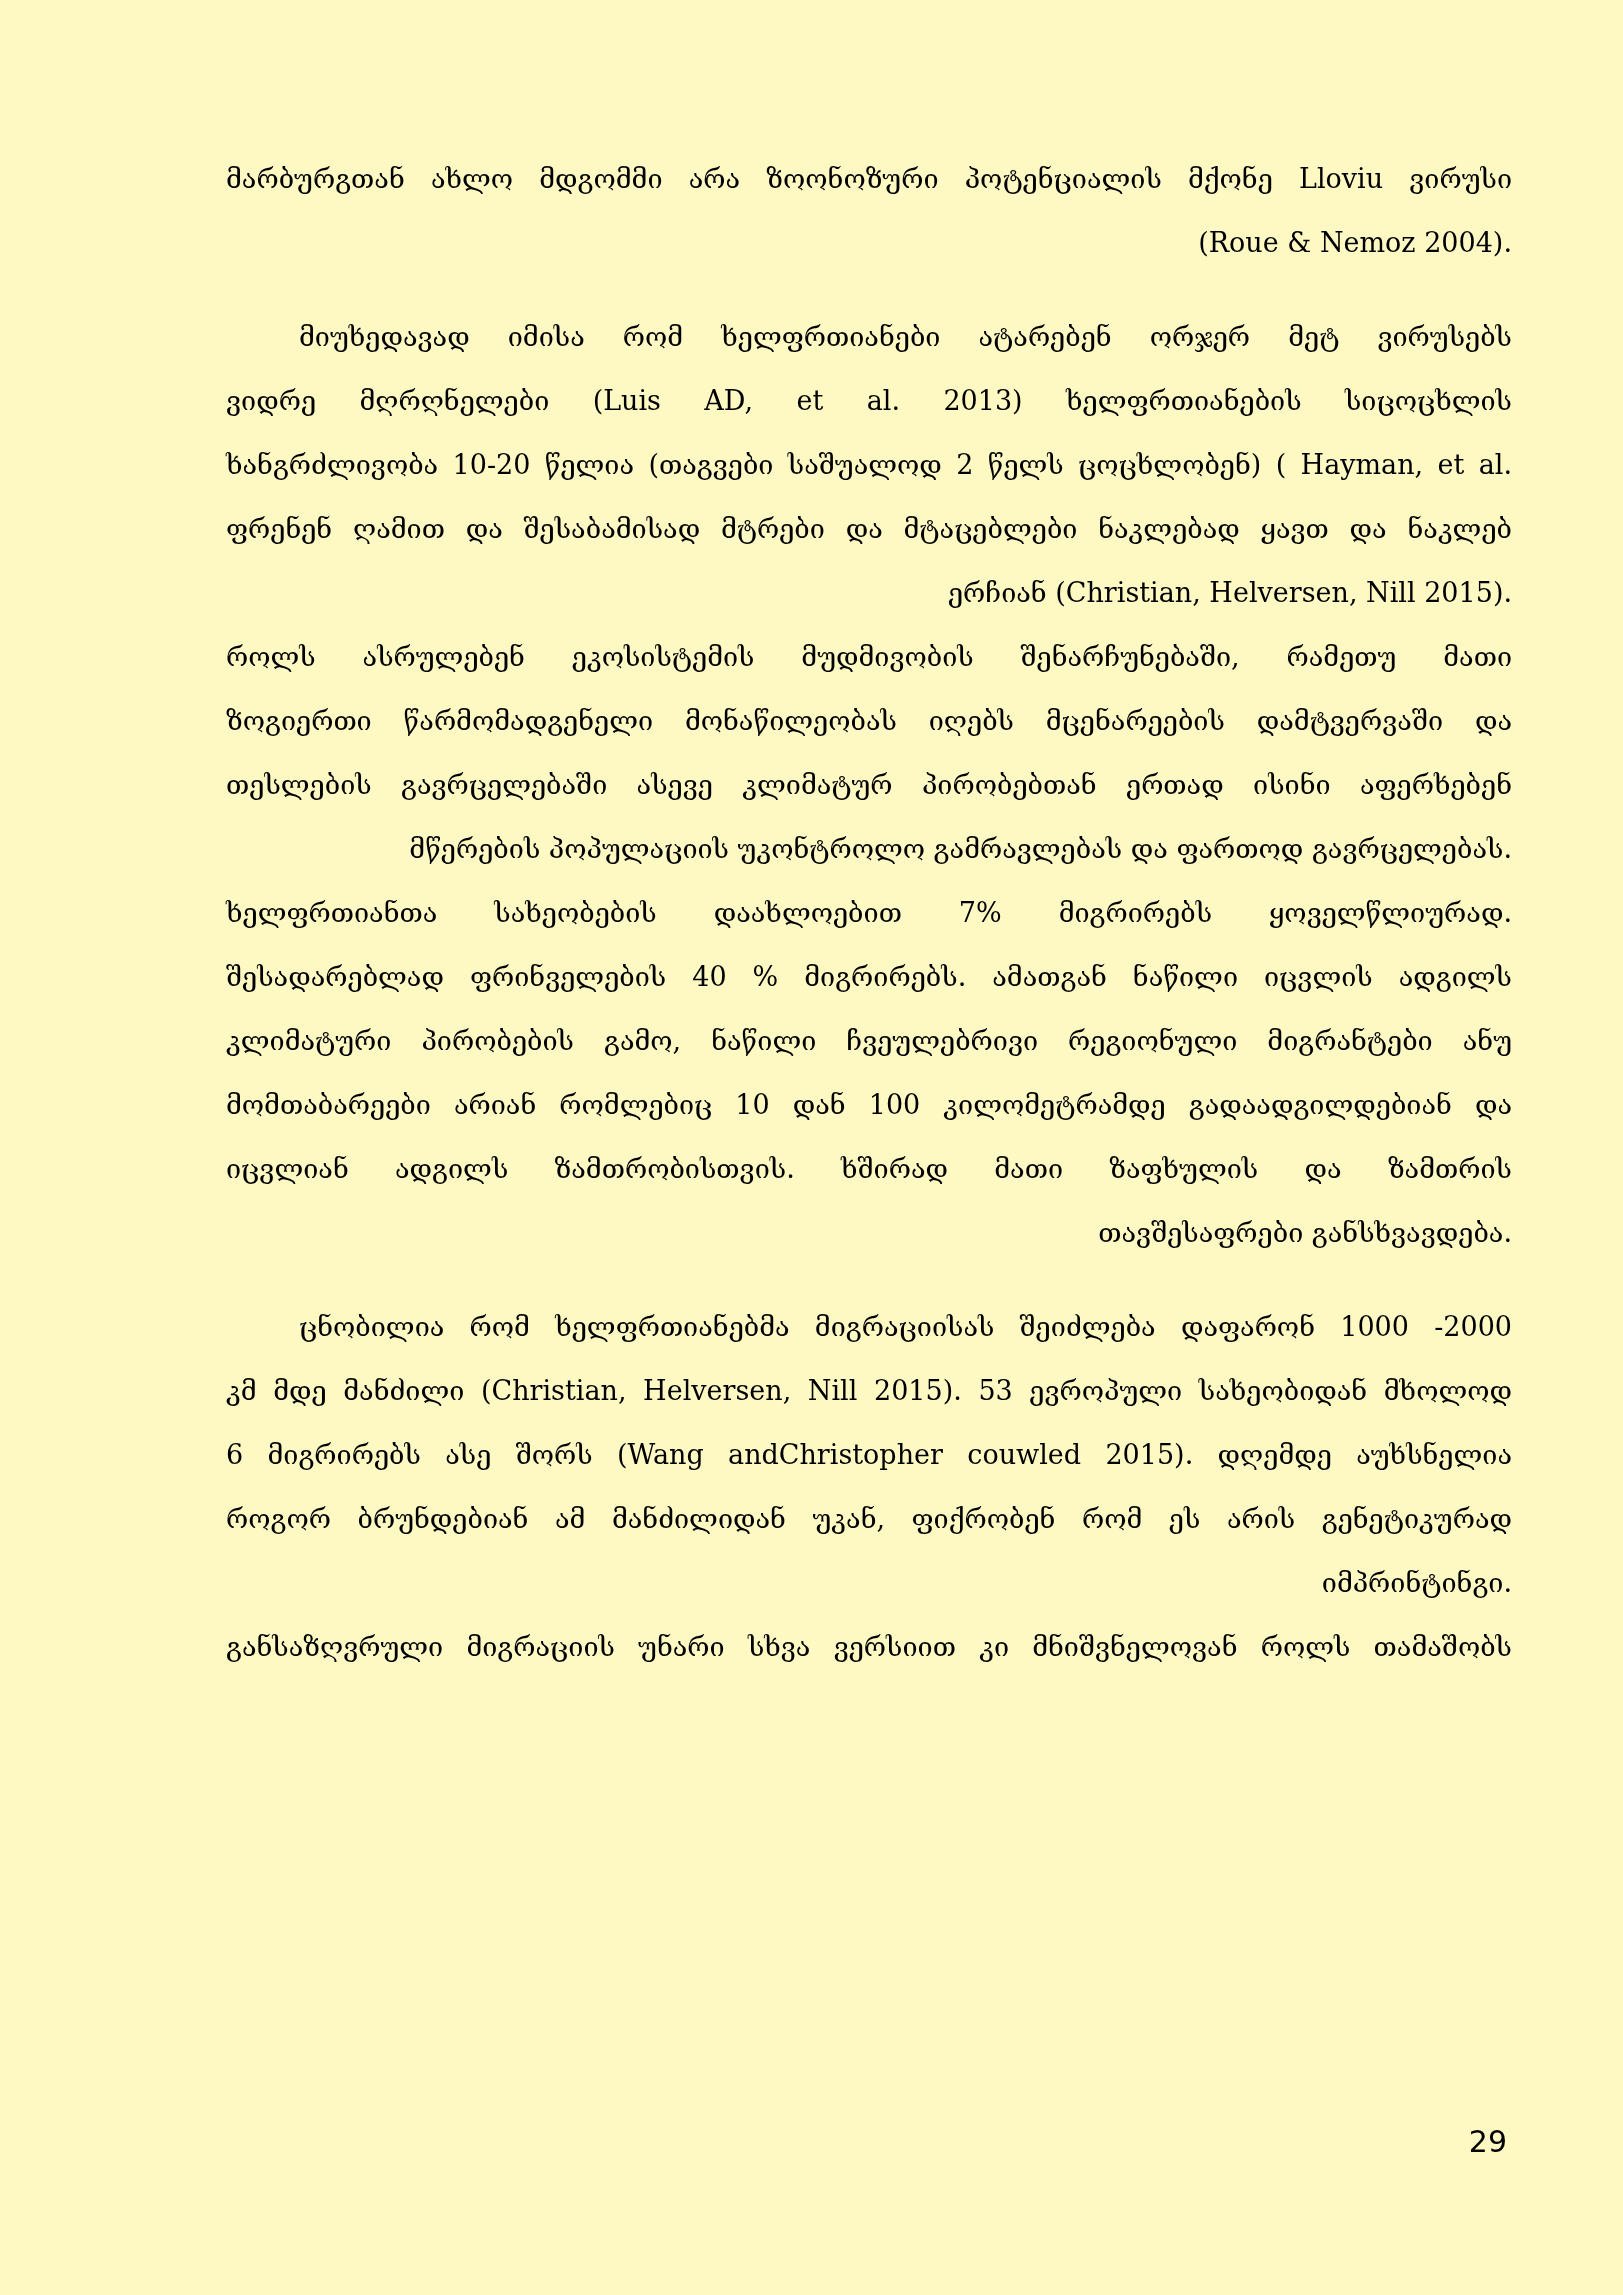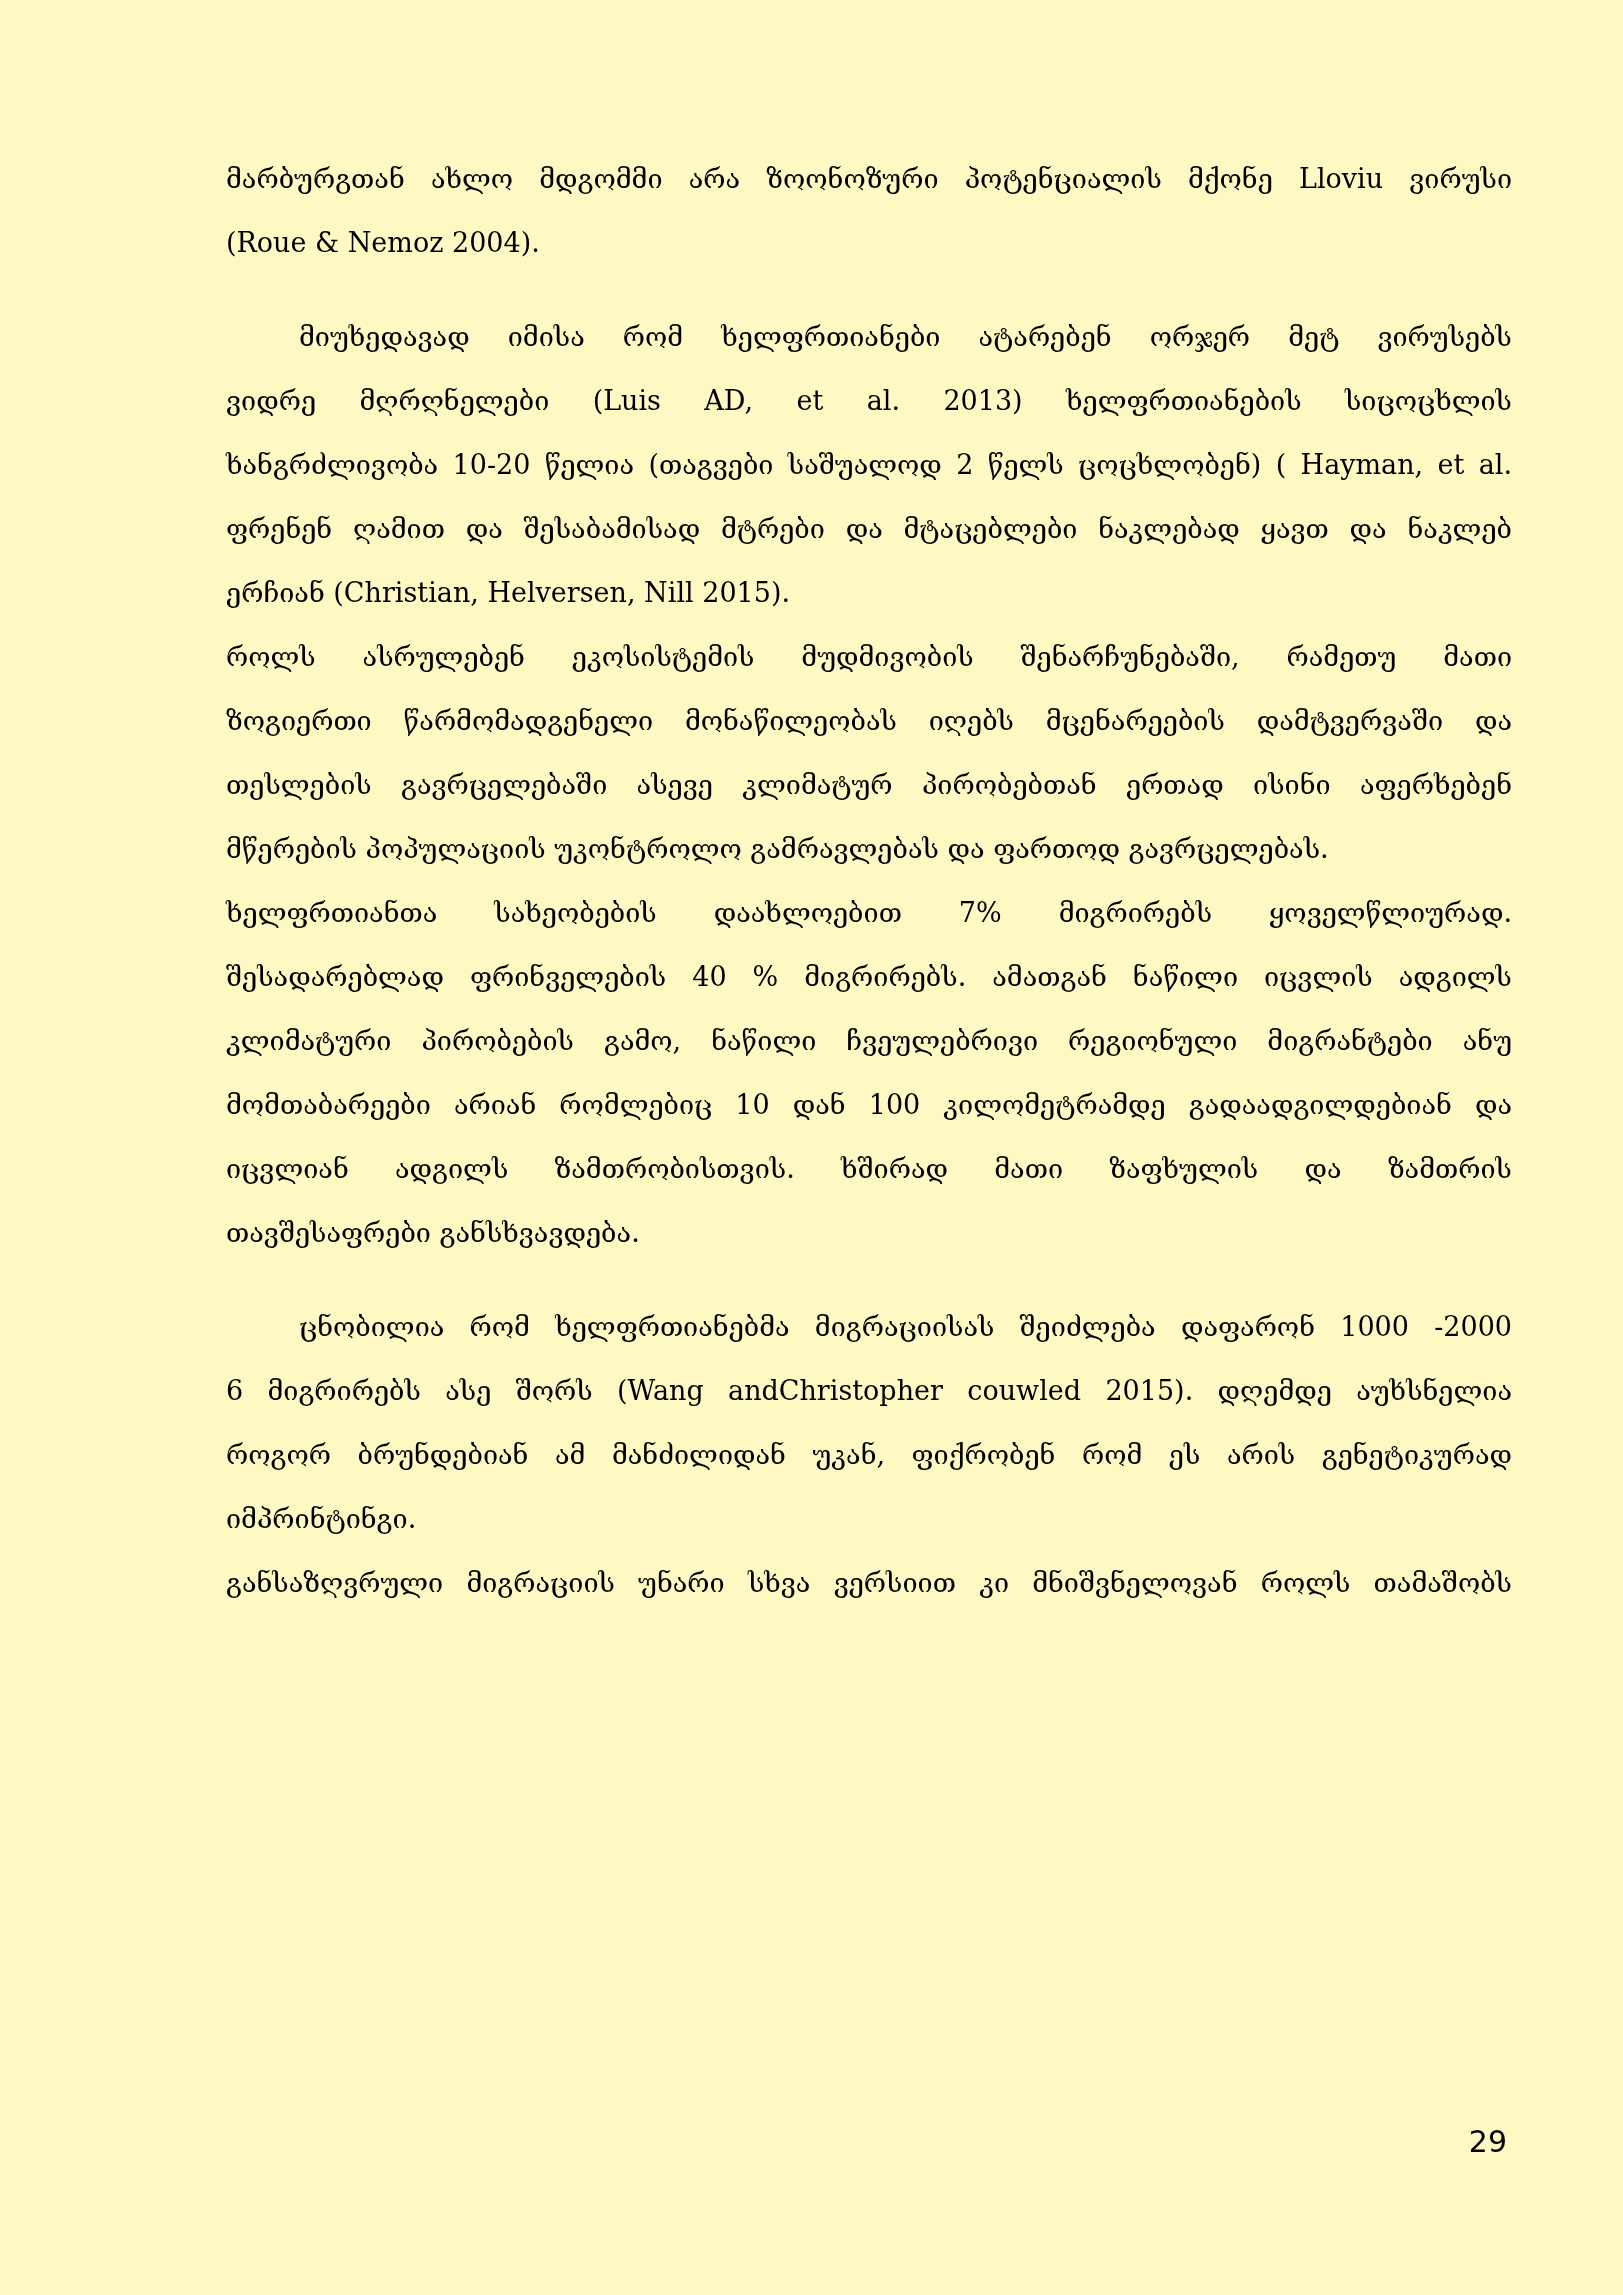--- a/index.html
+++ b/index.html
@@ -21,21 +21,21 @@
     position: absolute;
     left: 226px;
     top: 147px;
     width: 1286px;
   }
   .line {
     height: 64px;
     line-height: 64px;
     font-size: 27px;
     white-space: nowrap;
-    text-align: left;
+    text-align: right;
   }
   
   .jf {
     text-align: justify;
     text-align-last: justify;
     text-justify: inter-word;
   }
   
   .ind {
     text-indent: 73px;
@@ -85,20 +85,21 @@
       <div class="line jf">ხელფრთიანთა სახეობების დაახლოებით 7% მიგრირებს ყოველწლიურად.</div>
       <div class="line jf">შესადარებლად ფრინველების 40 % მიგრირებს. ამათგან ნაწილი იცვლის ადგილს</div>
       <div class="line jf">კლიმატური პირობების გამო, ნაწილი ჩვეულებრივი რეგიონული მიგრანტები ანუ</div>
       <div class="line jf">მომთაბარეები არიან რომლებიც 10 დან 100 კილომეტრამდე გადაადგილდებიან და</div>
       <div class="line jf">იცვლიან ადგილს ზამთრობისთვის. ხშირად მათი ზაფხულის და ზამთრის</div>
       <div class="line">თავშესაფრები განსხვავდება.</div>
     </div>
 
     <div class="para gap">
       <div class="line jf ind">ცნობილია რომ ხელფრთიანებმა მიგრაციისას შეიძლება დაფარონ 1000 -2000</div>
+      <div class="line jf">კმ მდე მანძილი (Christian, Helversen, Nill  2015). 53 ევროპული სახეობიდან მხოლოდ</div>
       <div class="line jf">6 მიგრირებს ასე შორს (Wang andChristopher couwled 2015). დღემდე აუხსნელია</div>
       <div class="line jf">როგორ ბრუნდებიან ამ მანძილიდან უკან, ფიქრობენ რომ ეს არის გენეტიკურად</div>
       <div class="line">იმპრინტინგი.</div>
       <div class="line jf">განსაზღვრული მიგრაციის უნარი სხვა ვერსიით კი მნიშვნელოვან როლს თამაშობს</div>
     </div>
 
   </div>
 
   <div class="page-number">29</div>
 

